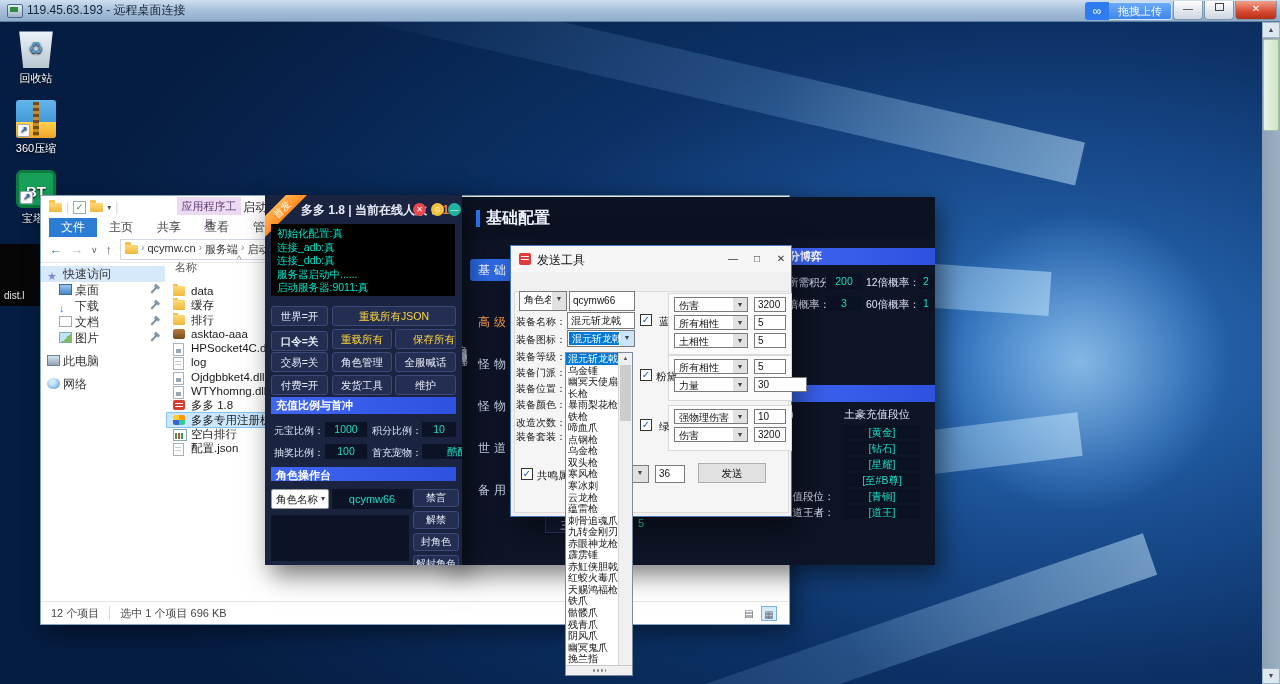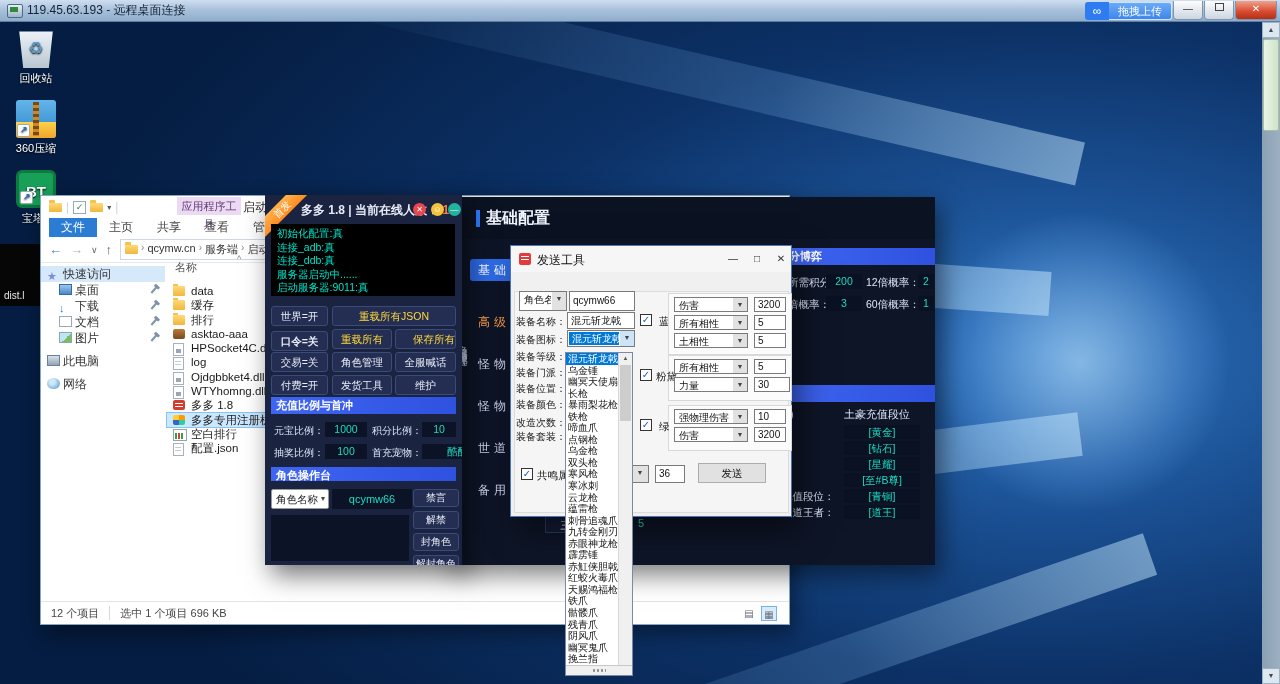--- a/index.html
+++ b/index.html
@@ -595,21 +595,21 @@
       <div class="cbx-lab" style="left:145px;top:124px;">粉黛</div>
       <div class="combo" style="left:163px;top:113px;width:74px;height:15px;">
           <span class="val">所有相性</span>
           <span class="arr">▼</span>
         </div>
       <div class="tfield" style="left:243px;top:113px;width:32px;height:15px;line-height:11px;">5</div>
       <div class="combo" style="left:163px;top:131px;width:74px;height:15px;">
           <span class="val">力量</span>
           <span class="arr">▼</span>
         </div>
-      <div class="tfield" style="left:243px;top:131px;width:36px;height:15px;line-height:11px;">30</div>
+      <div class="tfield" style="left:243px;top:131px;width:53px;height:15px;line-height:11px;">30</div>
 
       <div class="grp" style="left:157px;top:159px;width:122px;height:44px;"></div>
       <div class="cbx" style="left:129px;top:173px;">✓</div>
       <div class="cbx-lab" style="left:148px;top:174px;">绿</div>
       <div class="combo" style="left:163px;top:163px;width:74px;height:15px;">
           <span class="val">强物理伤害</span>
           <span class="arr">▼</span>
         </div>
       <div class="tfield" style="left:243px;top:163px;width:32px;height:15px;line-height:11px;">10</div>
       <div class="combo" style="left:163px;top:181px;width:74px;height:15px;">

